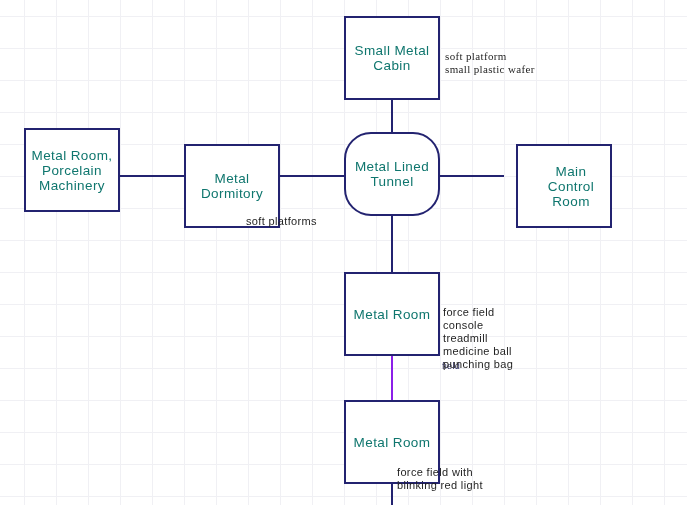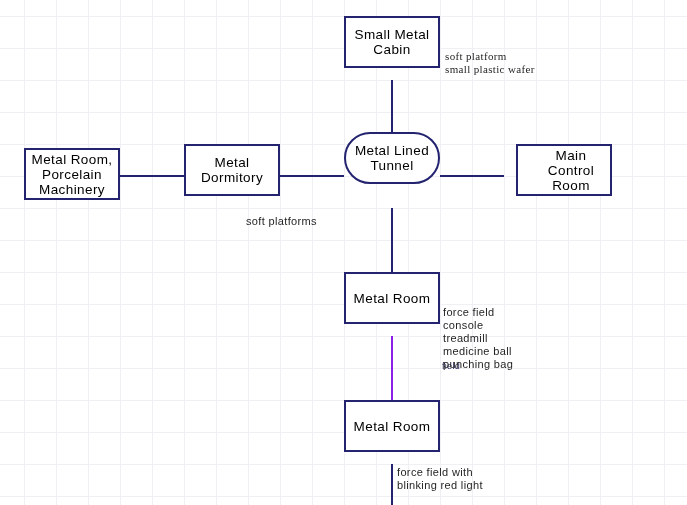--- a/index.html
+++ b/index.html
@@ -15,28 +15,28 @@
     background-image:
       linear-gradient(to right, #f0f0f4 1px, transparent 1px),
       linear-gradient(to bottom, #f0f0f4 1px, transparent 1px);
     background-size: 32px 32px;
     background-position: 24px 16px;
   }
 
   .room {
     position: absolute;
     width: 96px;
-    height: 52px;
+    height: 84px;
     border: 2px solid #232370;
     background: #ffffff;
     display: flex;
     align-items: center;
     justify-content: center;
     text-align: center;
-    color: #000000;
+    color: #0f766e;
     font-size: 13.5px;
     line-height: 15px;
     letter-spacing: 0.4px;
     padding: 0 2px;
   }
 
   .conn {
     position: absolute;
     background: #232370;
   }
@@ -74,21 +74,21 @@
   <div class="conn v" style="left:391px; top:208px; height:64px;"></div>
   <div class="conn v field" style="left:391px; top:336px; height:64px;"></div>
   <div class="conn v" style="left:391px; top:464px; height:41px;"></div>
 
   <div class="conn-label" style="left:398px; top:361px;">field</div>
 
   <div class="room" style="left:344px; top:16px;">
     <span>Small Metal Cabin</span>
   </div>
 
-  <div class="room" style="left:24px; top:148px;">
+  <div class="room" style="left:24px; top:128px;">
     <span>Metal Room, Porcelain Machinery</span>
   </div>
 
   <div class="room" style="left:184px; top:144px;">
     <span>Metal Dormitory</span>
   </div>
 
   <div class="room" style="left:344px; top:132px;border-radius:27px;">
     <span>Metal Lined Tunnel</span>
   </div>

